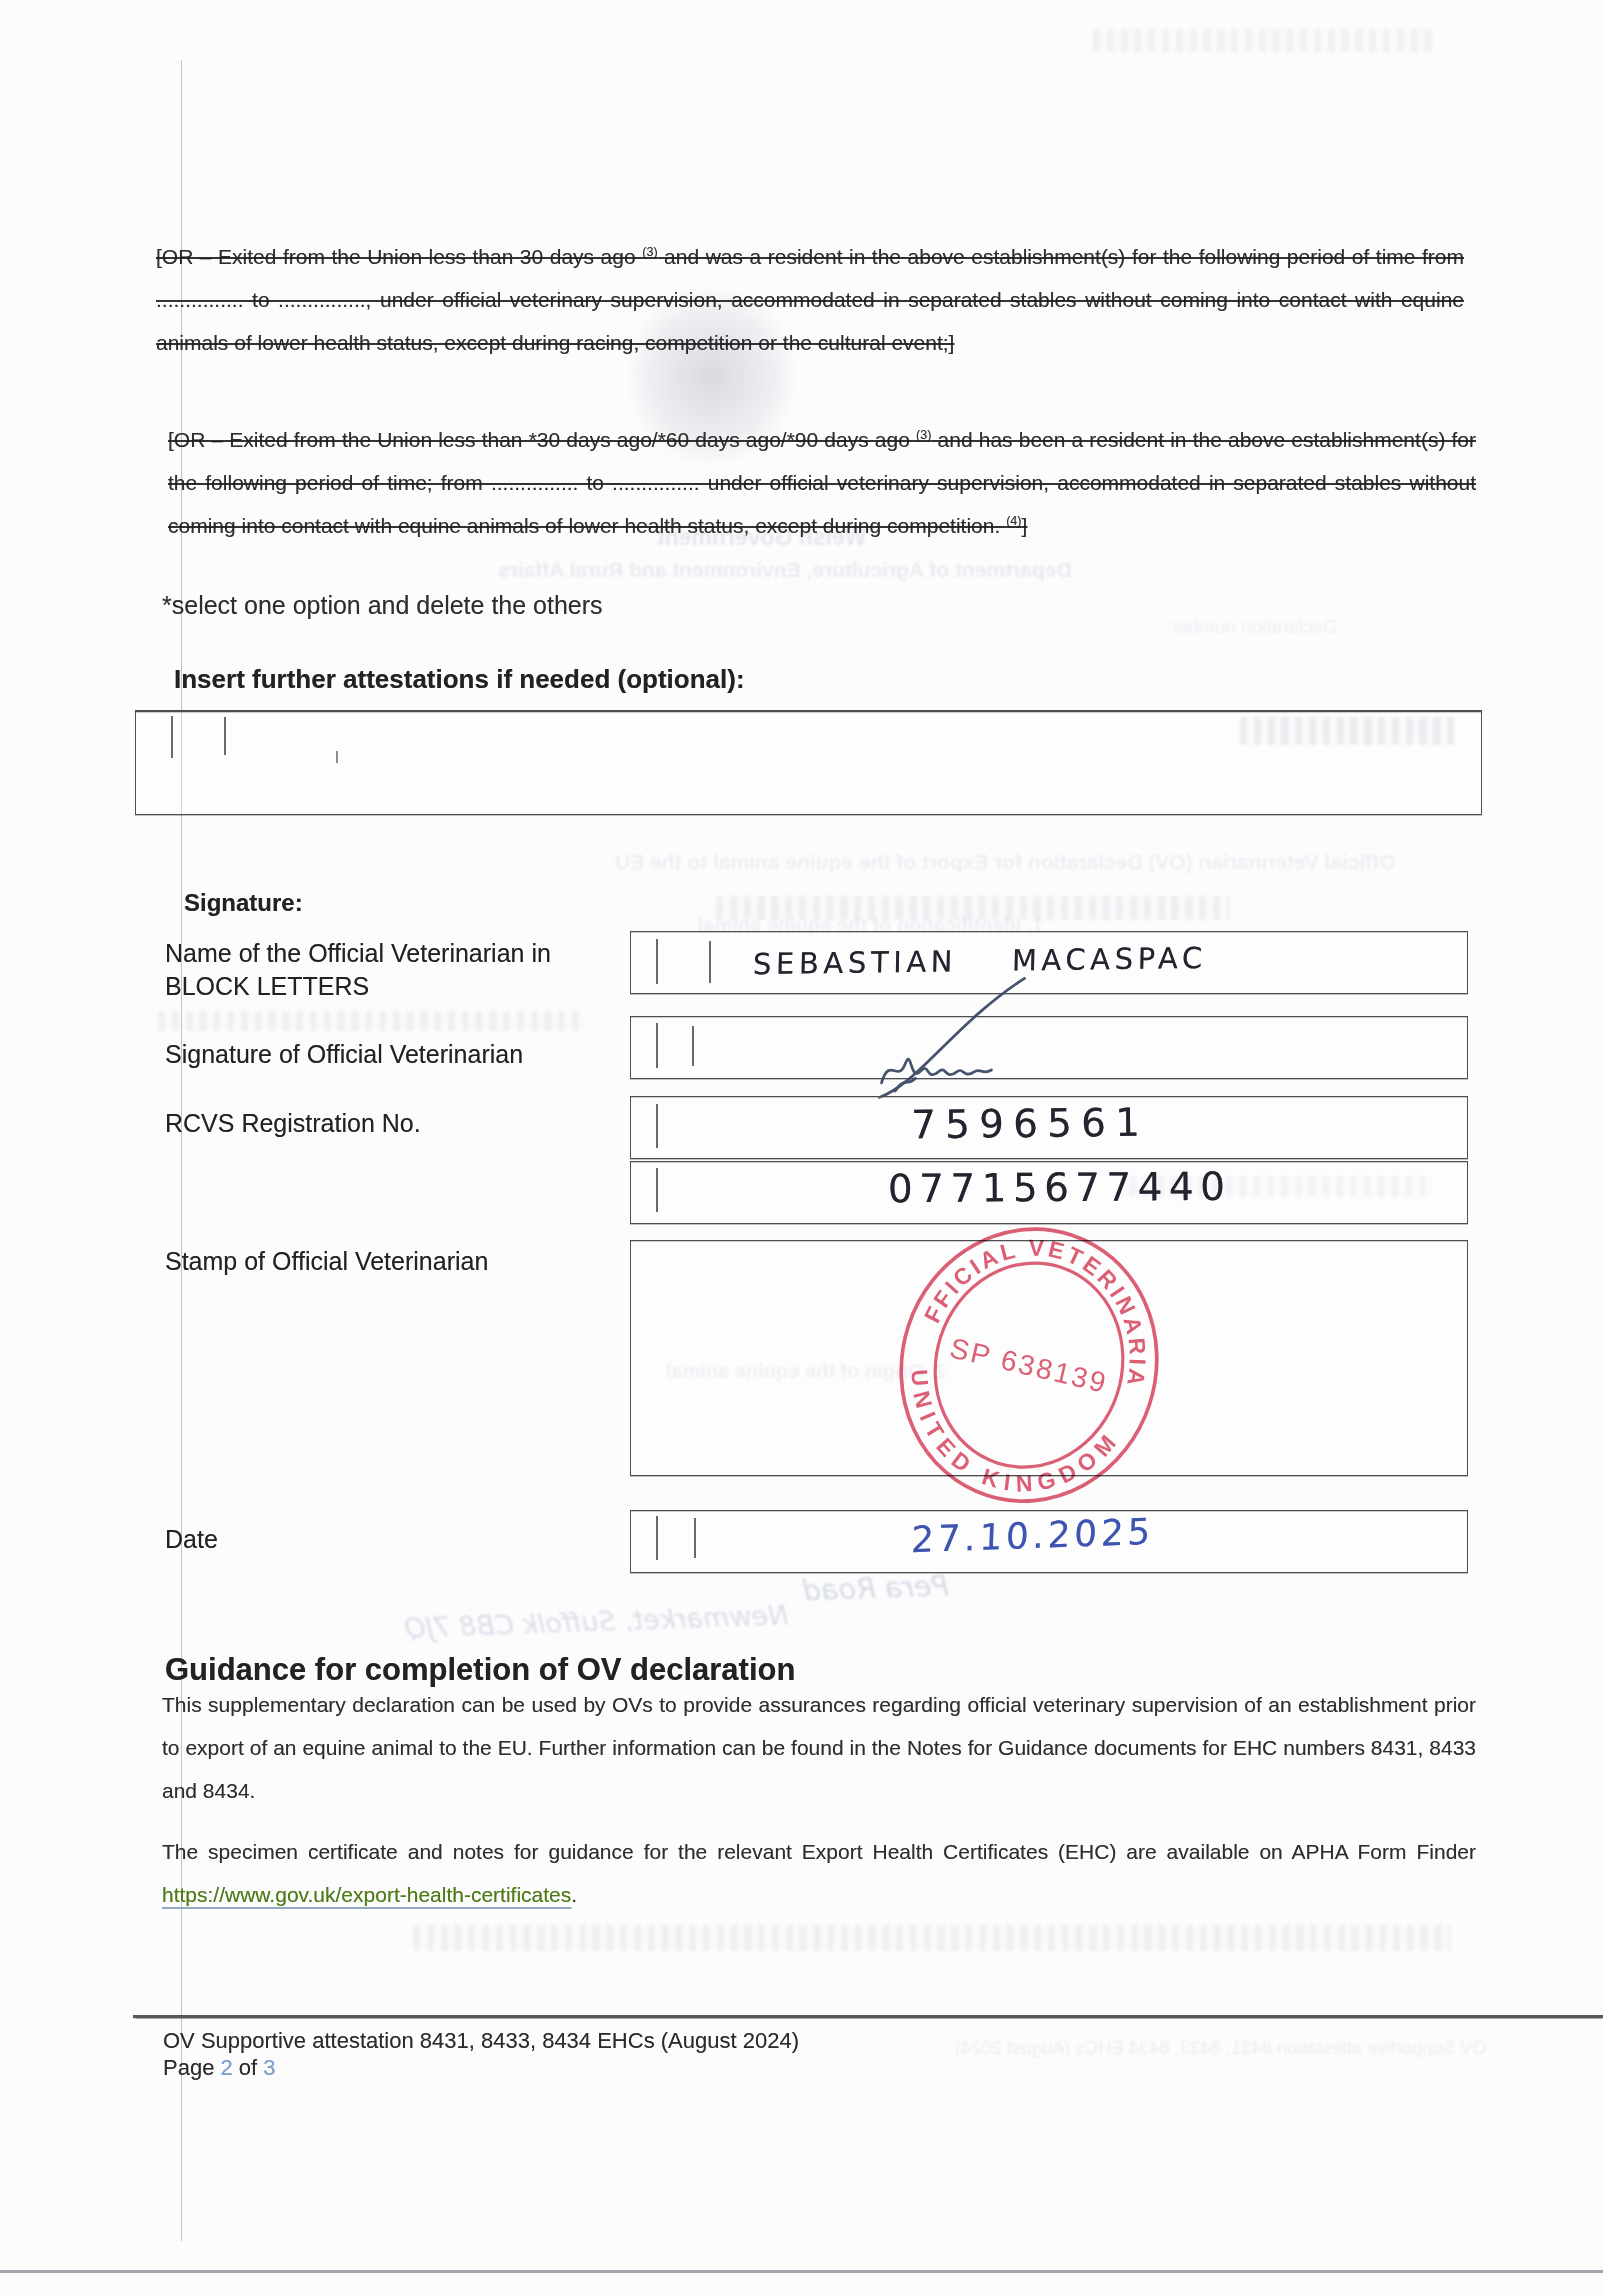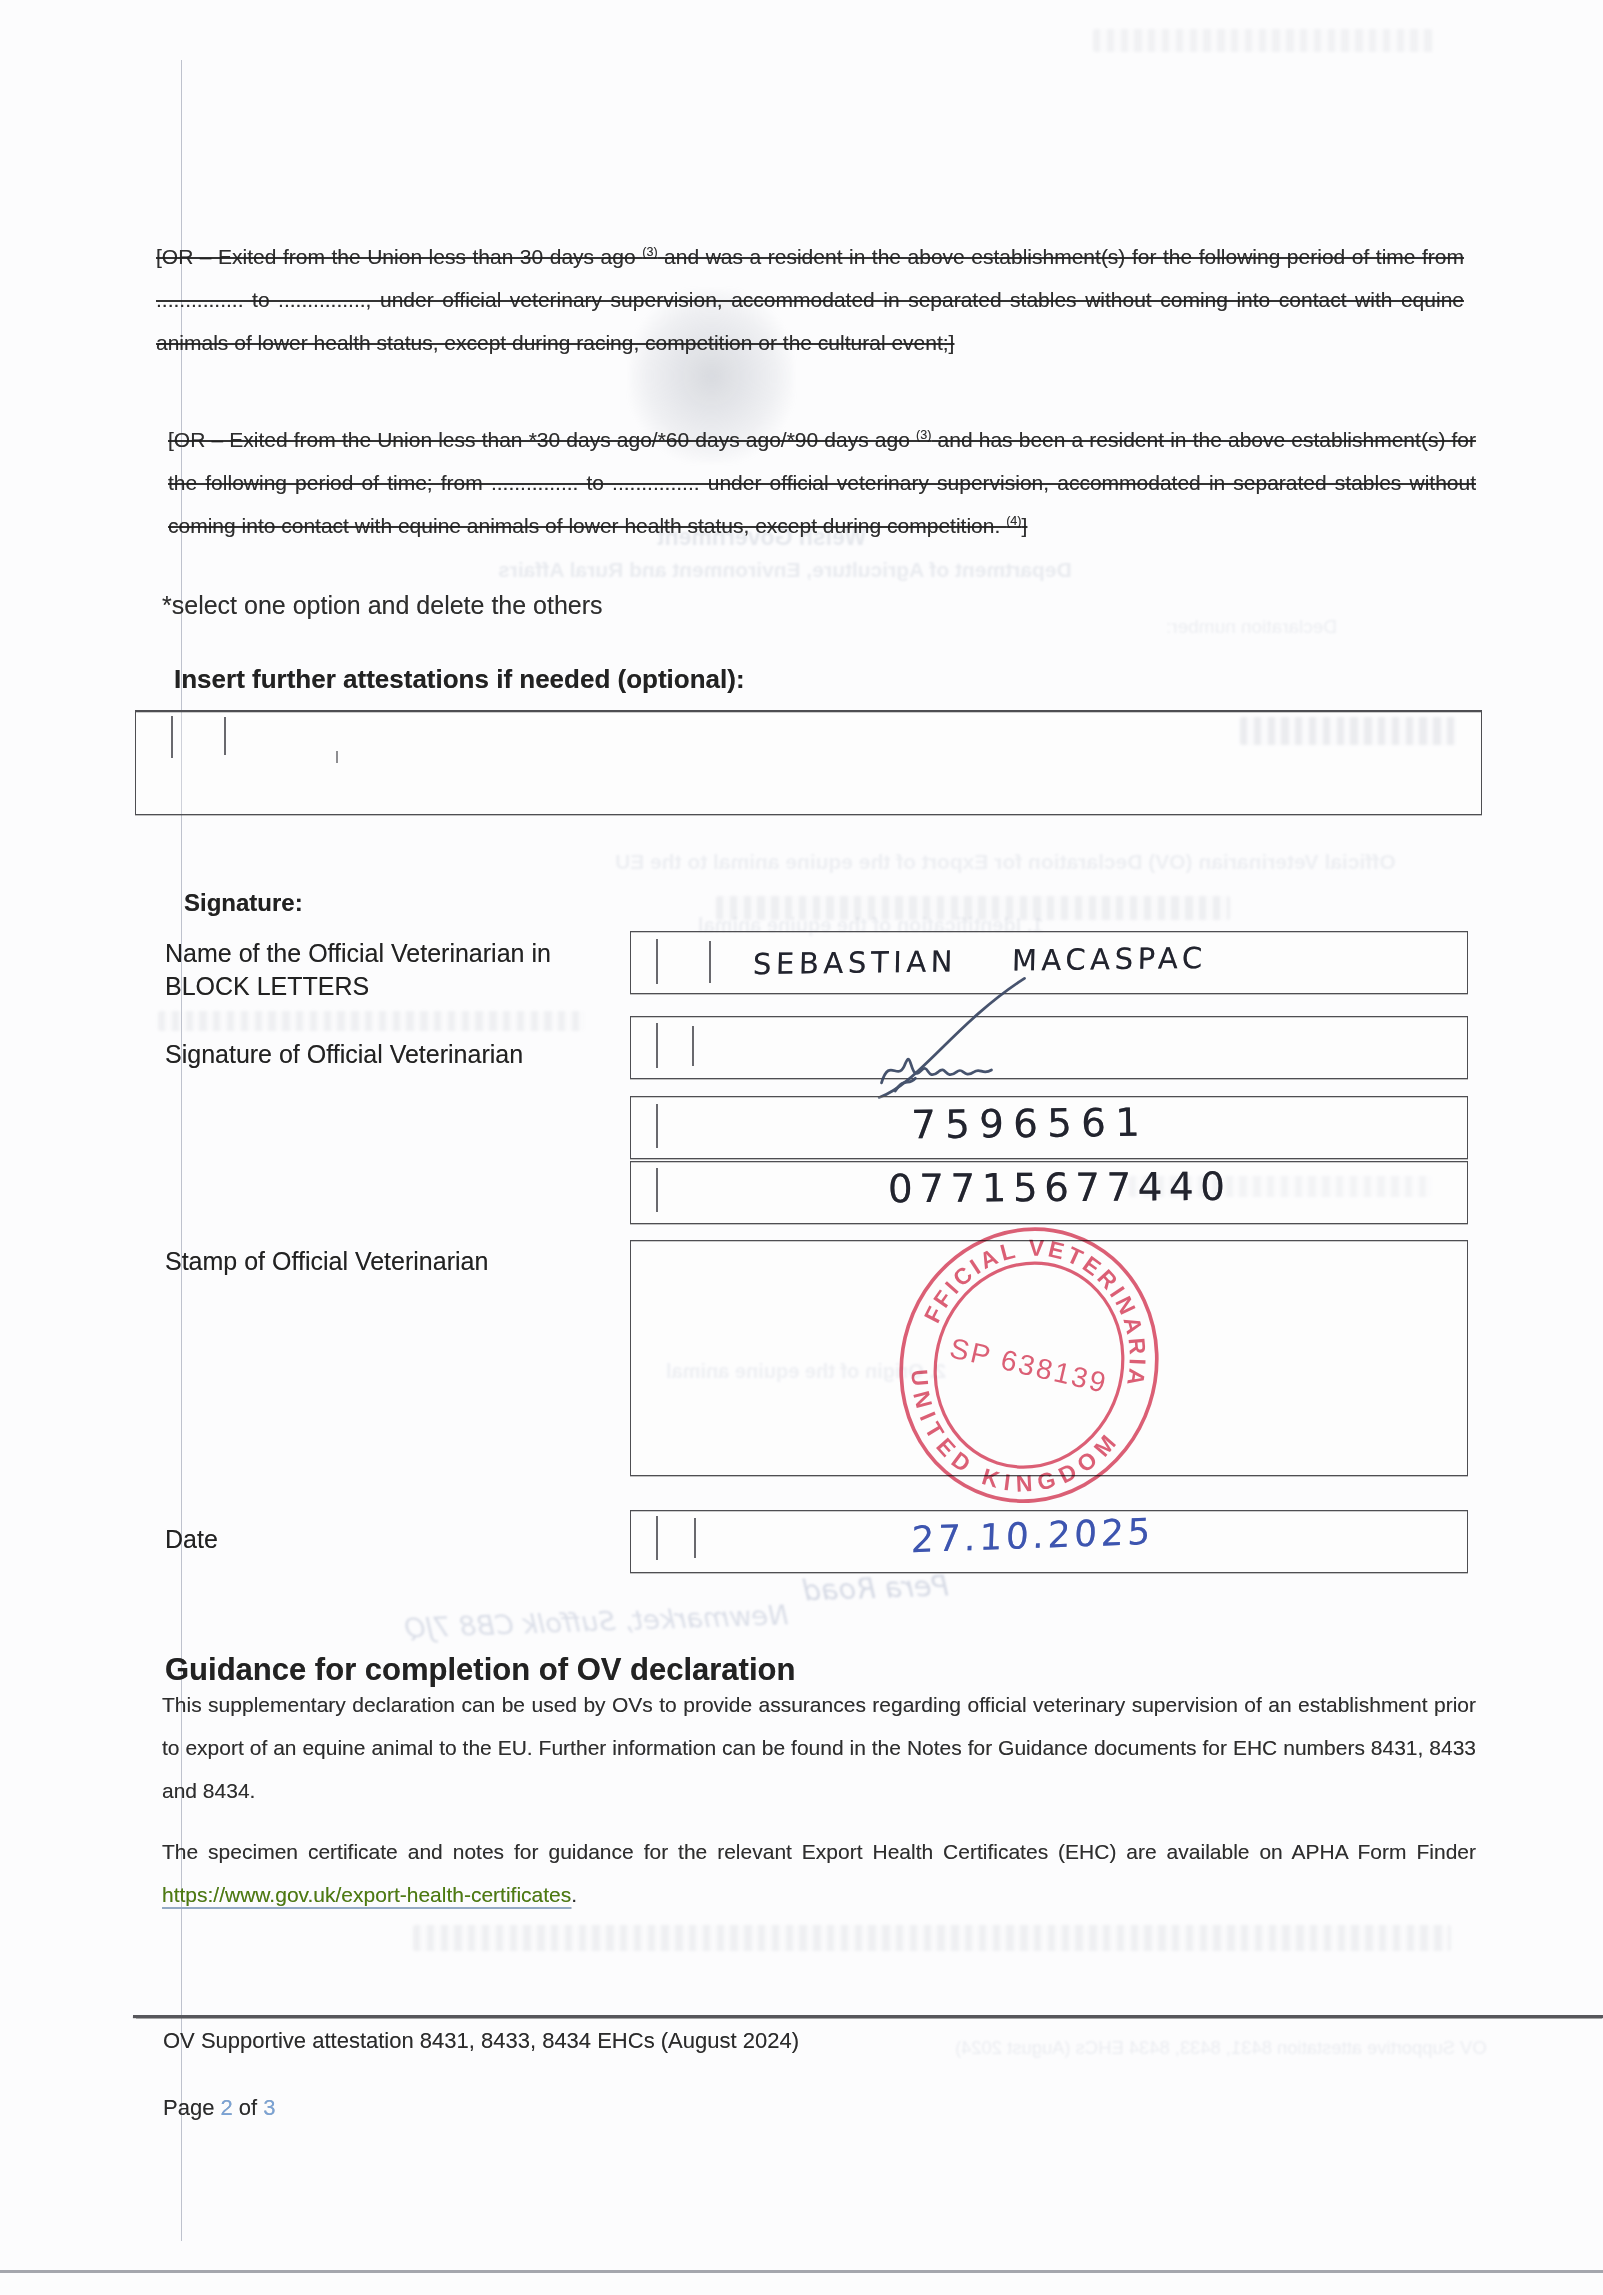--- a/index.html
+++ b/index.html
@@ -100,20 +100,21 @@
   <div class="tick" style="left:656px;top:1023px;height:45px;"></div>
   <div class="tick" style="left:692px;top:1026px;height:40px;"></div>
   <svg class="abs" style="left:854px;top:968px;" width="275" height="138" viewBox="0 0 600 300">
     <g fill="none" stroke="#3d4a66" stroke-width="6" stroke-linecap="round" opacity=".95">
       <path d="M55,282 C140,252 220,120 372,22"></path>
       <path d="M60,250 C78,190 96,252 112,208 C126,172 122,250 146,224 C164,204 158,248 184,226 C202,210 198,246 224,226 C240,214 238,242 262,226 C276,216 280,234 300,222"></path>
       <path d="M90,268 C110,236 118,258 134,240"></path>
     </g>
   </svg>
 
+  <div class="abs label" style="left:165px;top:1107px;width:459px;">RCVS Registration No.</div>
   <div class="abs fieldbox" style="left:630px;top:1096px;width:836px;height:61px;"></div>
   <div class="tick" style="left:656px;top:1104px;height:44px;"></div>
   <div class="abs hand hand-num" style="left:911px;top:1101px;">7596561</div>
 
   <div class="abs fieldbox" style="left:630px;top:1161px;width:836px;height:61px;"></div>
   <div class="tick" style="left:656px;top:1168px;height:44px;"></div>
   <div class="abs hand hand-phone" style="left:888px;top:1165px;">07715677440</div>
 
   <div class="abs label" style="left:165px;top:1245px;width:459px;">Stamp of Official Veterinarian</div>
   <div class="abs fieldbox" style="left:630px;top:1240px;width:836px;height:234px;"></div>
@@ -142,18 +143,18 @@
   <div class="abs hand hand-date" style="left:911px;top:1515px;">27.10.2025</div>
 
   <div class="abs h-bold" style="left:165px;top:1652px;font-size:31px;">Guidance for completion of OV declaration</div>
   <p class="abs bodytext" style="left:162px;top:1683px;width:1314px;margin:0;">This supplementary declaration can be used by OVs to provide assurances regarding official veterinary supervision of an establishment prior to export of an equine animal to the EU. Further information can be found in the Notes for Guidance documents for EHC numbers 8431, 8433 and 8434.</p>
   <p class="abs bodytext" style="left:162px;top:1830px;width:1314px;margin:0;">
     <span>The specimen certificate and notes for guidance for the relevant Export Health Certificates (EHC) are available on APHA Form Finder </span><a class="doclink">https://www.gov.uk/export-health-certificates</a><span>.</span>
   </p>
 
   <div class="abs rule" style="left:133px;top:2015px;width:1470px;height:3.2px;"></div>
   <div class="abs" style="left:163px;top:2028px;font-size:22px;color:#2b2b2b;text-shadow:0 0 0.5px rgba(40,40,40,.4);">OV Supportive attestation 8431, 8433, 8434 EHCs (August 2024)</div>
-  <div class="abs" style="left:163px;top:2055px;font-size:22px;color:#2b2b2b;text-shadow:0 0 0.5px rgba(40,40,40,.4);margin-top:40px;">
+  <div class="abs" style="left:163px;top:2055px;font-size:22px;color:#2b2b2b;text-shadow:0 0 0.5px rgba(40,40,40,.4);">
     <span>Page </span><span class="pagenum">2</span><span> of </span><span class="pagenum">3</span>
   </div>
 
 </div>
 
 
 </body></html>

